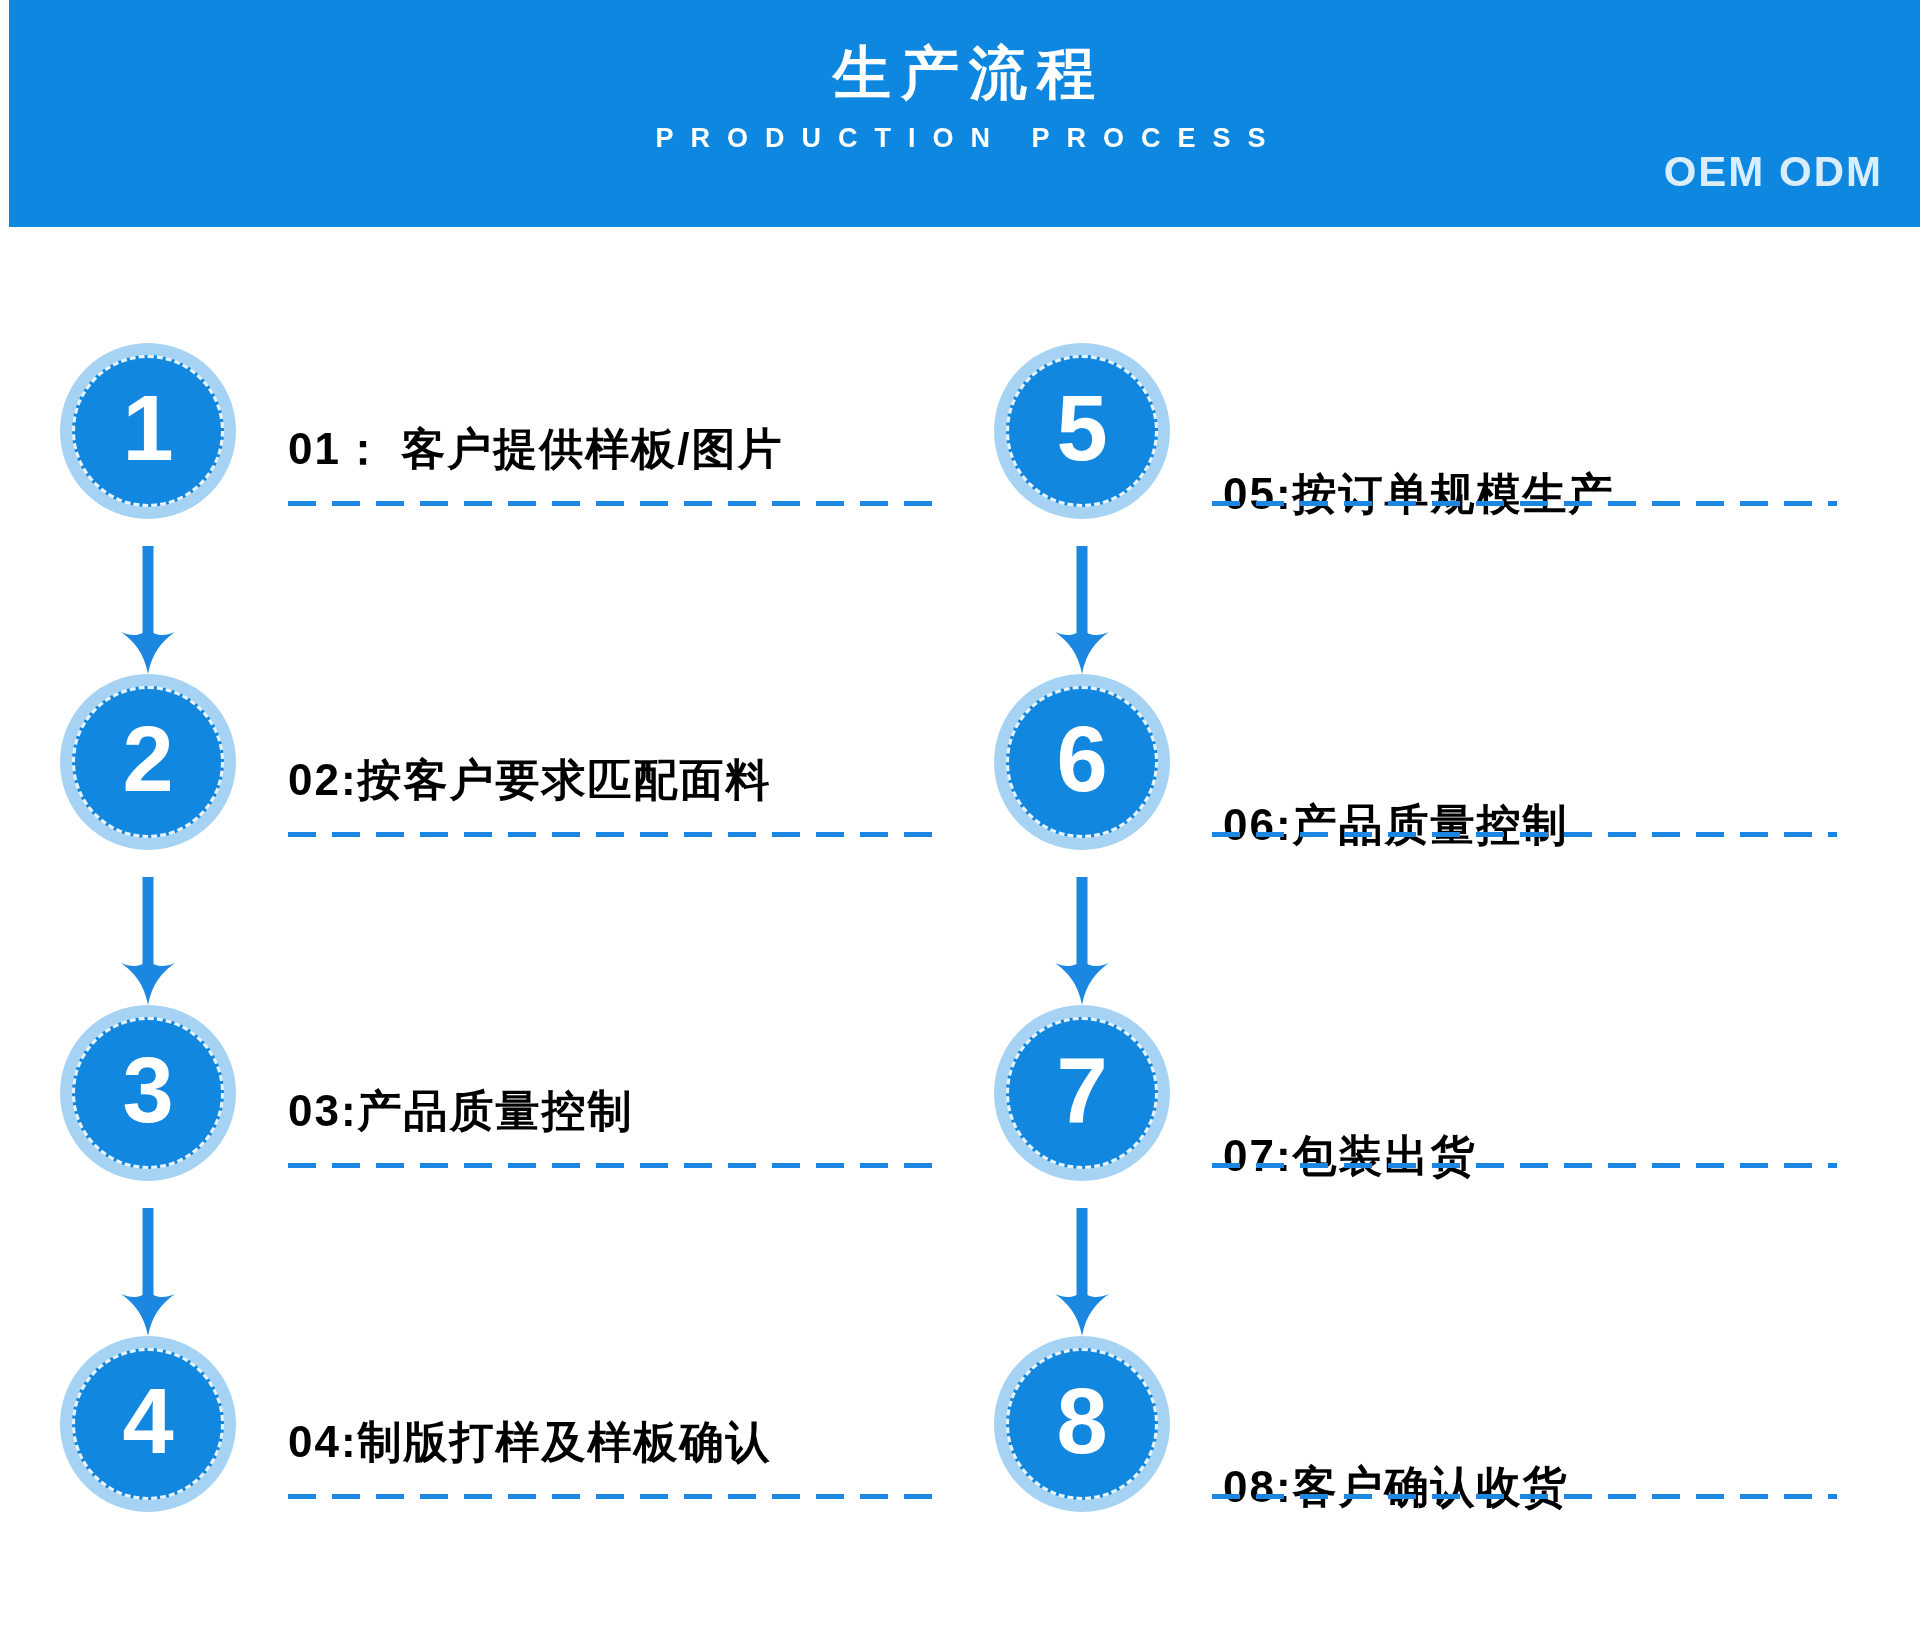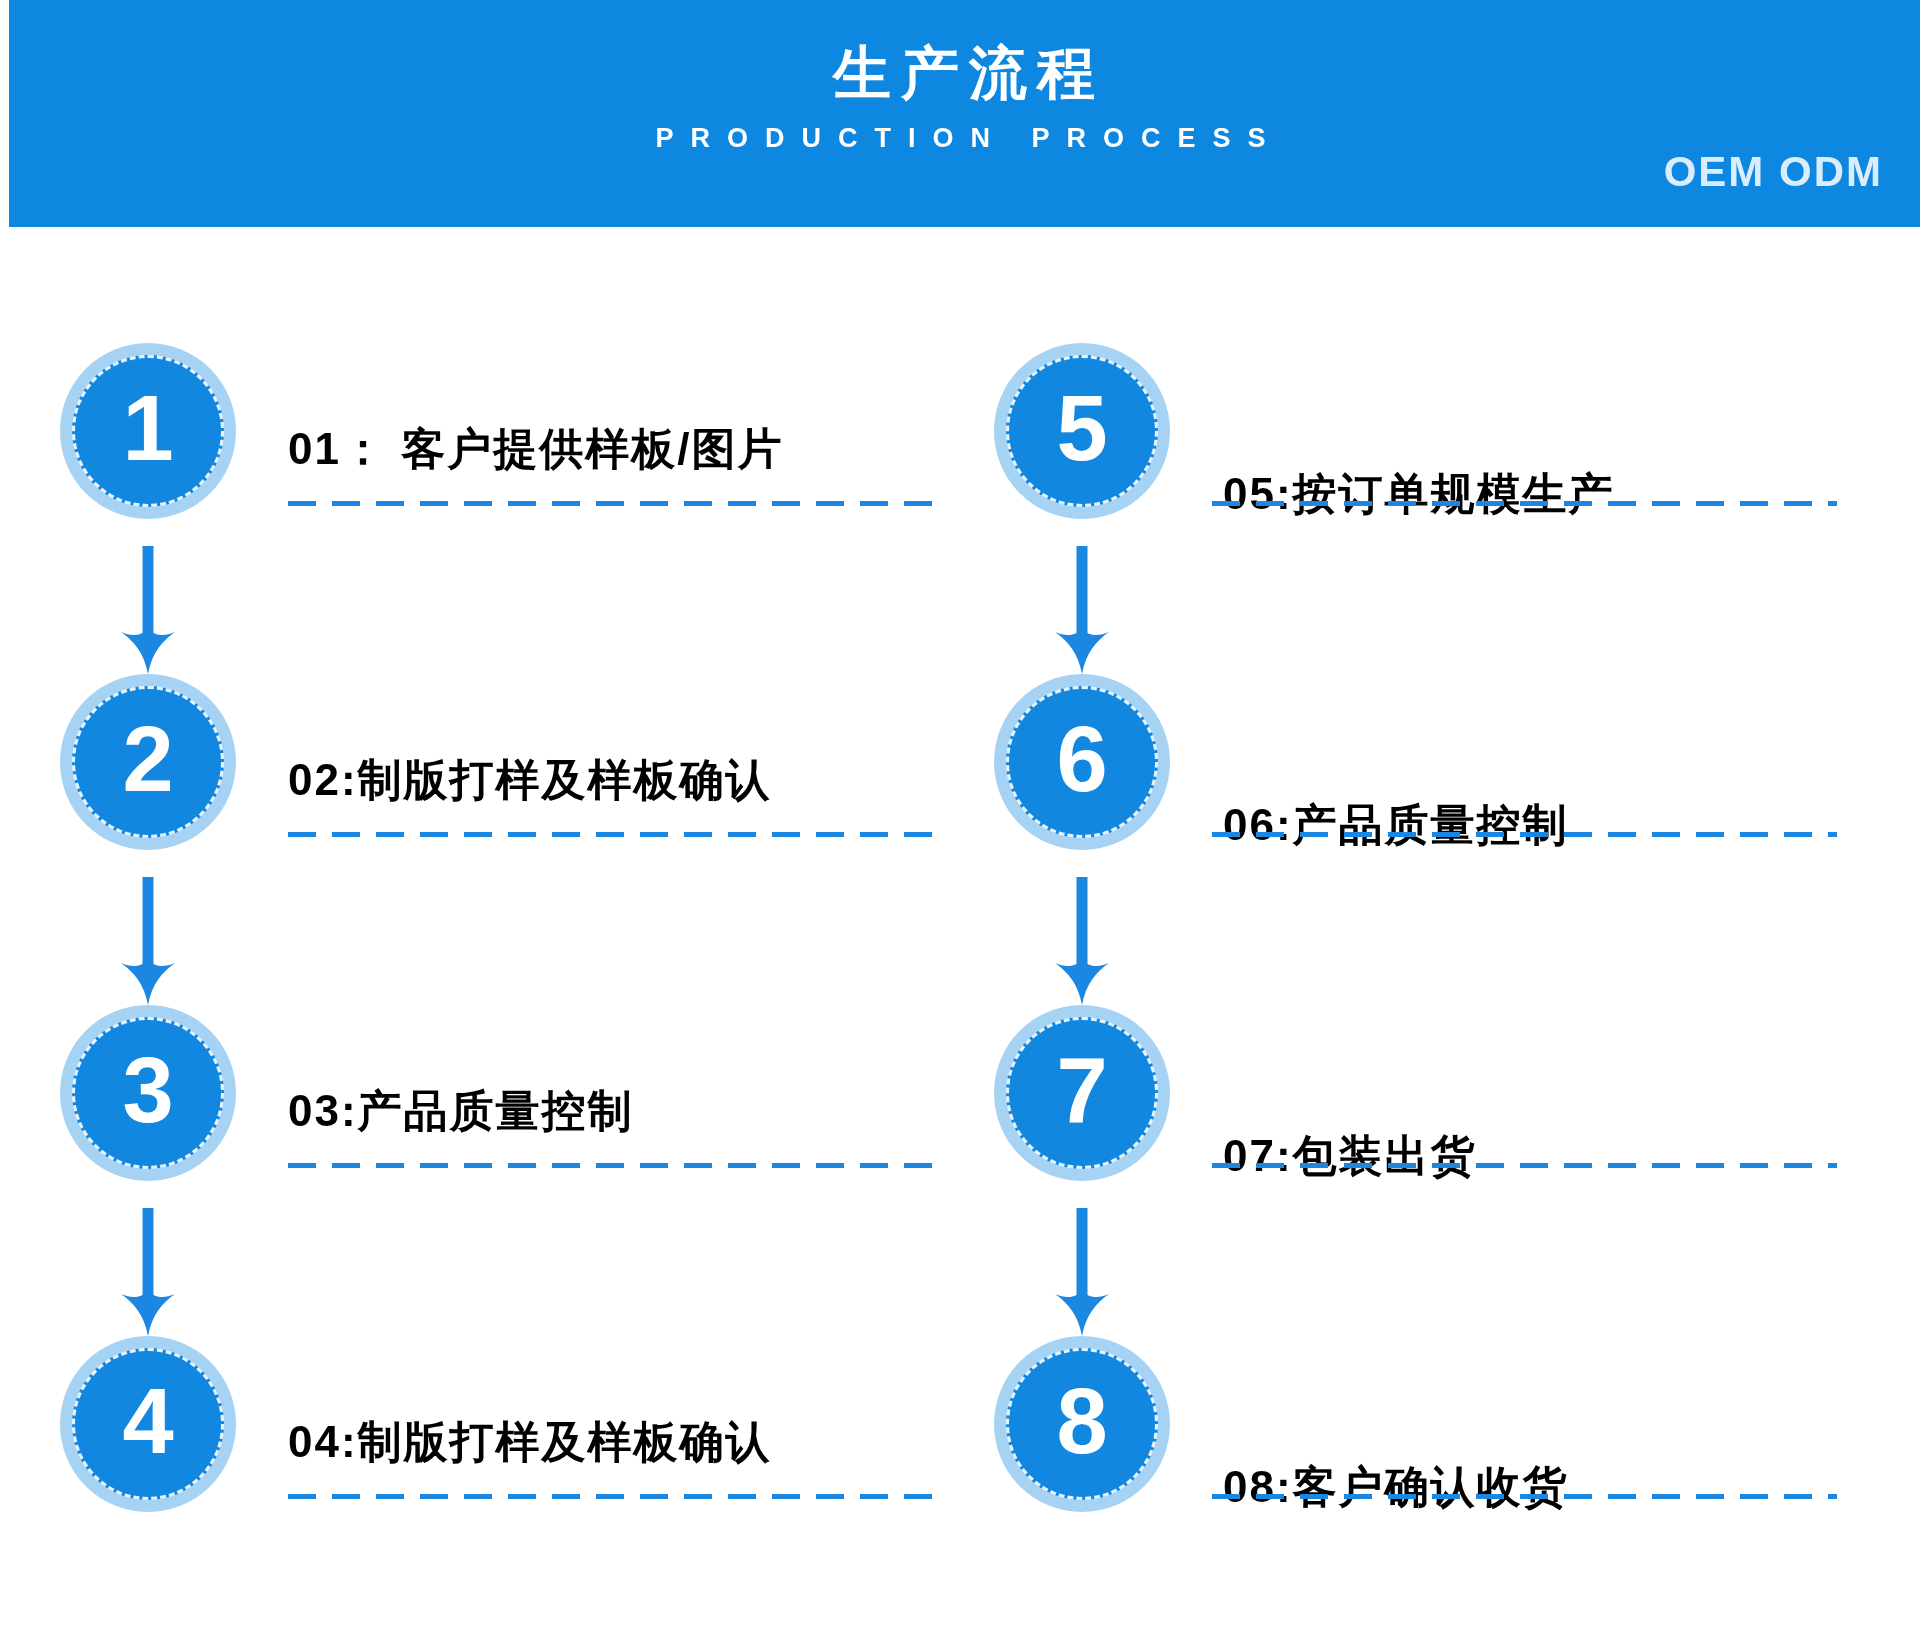--- a/index.html
+++ b/index.html
@@ -92,21 +92,21 @@
     <div class="label">01： 客户提供样板/图片</div>
     <div class="dash"></div>
   </div>
 
   <div class="step col-l r2">
     <div class="circle">
       <div class="circle-inner">
         <span class="num">2</span>
       </div>
     </div>
-    <div class="label">02:制版打样及样板确认</div>
+    <div class="label">02:按客户要求匹配面料</div>
     <div class="dash"></div>
   </div>
 
   <div class="step col-l r3">
     <div class="circle">
       <div class="circle-inner">
         <span class="num">3</span>
       </div>
     </div>
     <div class="label">03:产品质量控制</div>

